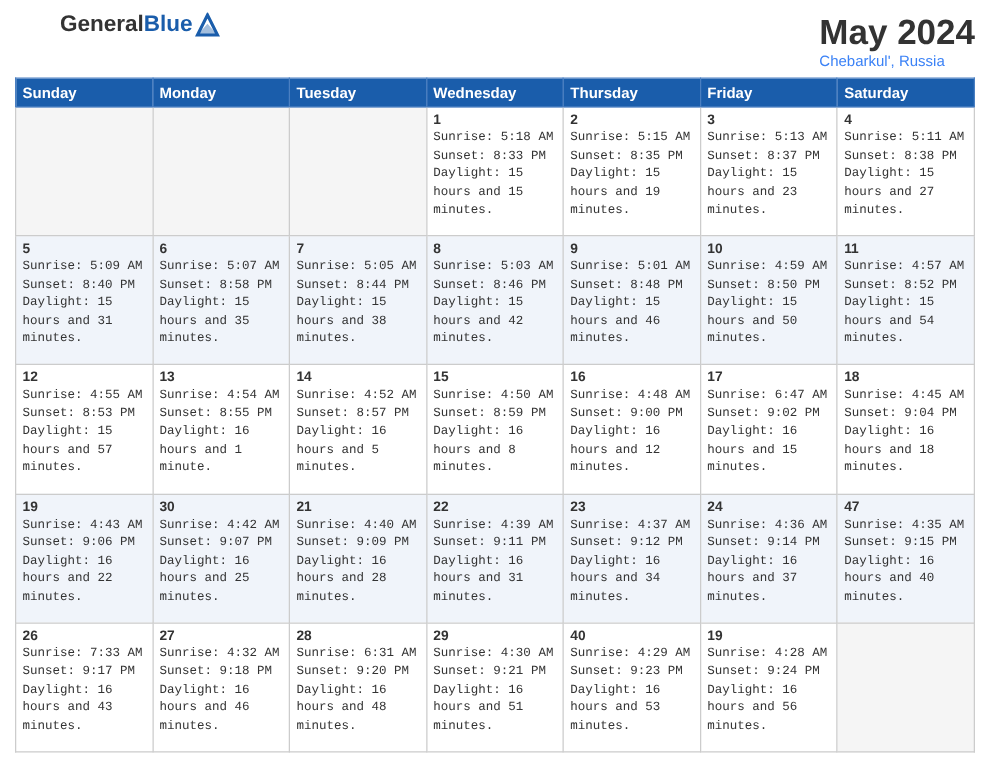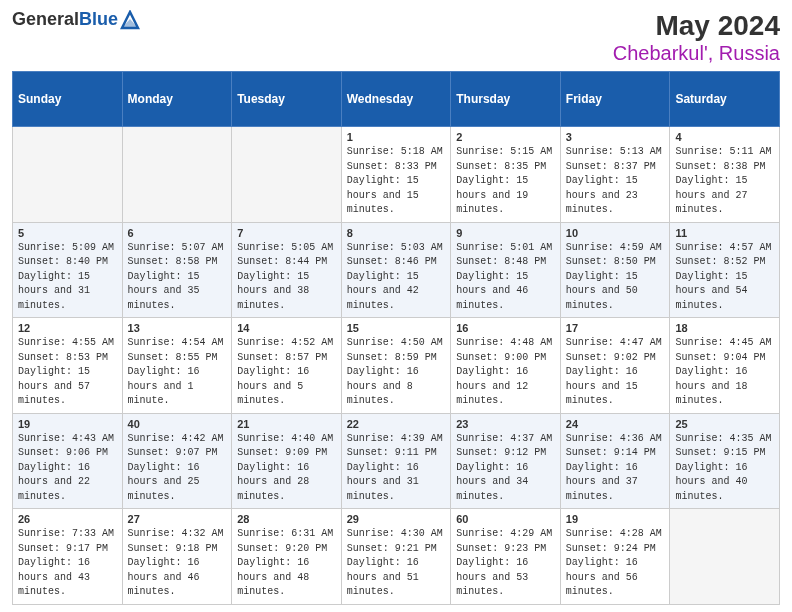--- a/index.html
+++ b/index.html
@@ -15,60 +15,61 @@
       height: 612px;
       padding: 10px 12px;
       display: flex;
       flex-direction: column;
     }
     .header {
       display: flex;
       justify-content: space-between;
       align-items: flex-start;
       margin-bottom: 6px;
+      margin-left: 36px;
     }
     .logo {
       display: flex;
       align-items: center;
     }
     .logo-text {
       display: flex;
       flex-direction: column;
       line-height: 1.1;
     }
     .logo-icon {
       width: 20px;
       height: 20px;
       margin-left: 2px;
     }
     .title-area {
-      text-align: right;
+      text-align: left;
     }
     .month-title {
       font-size: 28px;
       font-weight: bold;
       color: #333;
     }
     .location {
-      font-size: 20px;
-      color: #a21caf;
+      font-size: 12px;
+      color: #3b82f6;
     }
     .calendar-table {
       width: 100%;
       border-collapse: collapse;
       flex: 1;
       table-layout: fixed;
     }
     .calendar-table th {
       background-color: #1a5dab;
       color: #fff;
       font-size: 12px;
       font-weight: bold;
       text-align: left;
-      padding: 20px 5px;
+      padding: 4px 5px;
       border: 1px solid #4a7fc1;
     }
     .calendar-table td {
       border: 1px solid #ccc;
       vertical-align: top;
       padding: 4px 5px;
       font-size: 9.5px;
       color: #333;
       background: #fff;
       height: 82px;
@@ -246,21 +247,21 @@
           </td>
           <td>
             <span class="day-number">16</span>
             <div class="day-info">Sunrise: 4:48 AM
 Sunset: 9:00 PM
 Daylight: 16 hours
 and 12 minutes.</div>
           </td>
           <td>
             <span class="day-number">17</span>
-            <div class="day-info">Sunrise: 4:47 AM
+            <div class="day-info">Sunrise: 6:47 AM
 Sunset: 9:02 PM
 Daylight: 16 hours
 and 15 minutes.</div>
           </td>
           <td>
             <span class="day-number">18</span>
             <div class="day-info">Sunrise: 4:45 AM
 Sunset: 9:04 PM
 Daylight: 16 hours
 and 18 minutes.</div>
@@ -268,21 +269,21 @@
         </tr>
         <tr class="row-shade">
           <td>
             <span class="day-number">19</span>
             <div class="day-info">Sunrise: 4:43 AM
 Sunset: 9:06 PM
 Daylight: 16 hours
 and 22 minutes.</div>
           </td>
           <td>
-            <span class="day-number">40</span>
+            <span class="day-number">30</span>
             <div class="day-info">Sunrise: 4:42 AM
 Sunset: 9:07 PM
 Daylight: 16 hours
 and 25 minutes.</div>
           </td>
           <td>
             <span class="day-number">21</span>
             <div class="day-info">Sunrise: 4:40 AM
 Sunset: 9:09 PM
 Daylight: 16 hours
@@ -303,21 +304,21 @@
 and 34 minutes.</div>
           </td>
           <td>
             <span class="day-number">24</span>
             <div class="day-info">Sunrise: 4:36 AM
 Sunset: 9:14 PM
 Daylight: 16 hours
 and 37 minutes.</div>
           </td>
           <td>
-            <span class="day-number">25</span>
+            <span class="day-number">47</span>
             <div class="day-info">Sunrise: 4:35 AM
 Sunset: 9:15 PM
 Daylight: 16 hours
 and 40 minutes.</div>
           </td>
         </tr>
         <tr>
           <td>
             <span class="day-number">26</span>
             <div class="day-info">Sunrise: 7:33 AM
@@ -340,21 +341,21 @@
 and 48 minutes.</div>
           </td>
           <td>
             <span class="day-number">29</span>
             <div class="day-info">Sunrise: 4:30 AM
 Sunset: 9:21 PM
 Daylight: 16 hours
 and 51 minutes.</div>
           </td>
           <td>
-            <span class="day-number">60</span>
+            <span class="day-number">40</span>
             <div class="day-info">Sunrise: 4:29 AM
 Sunset: 9:23 PM
 Daylight: 16 hours
 and 53 minutes.</div>
           </td>
           <td>
             <span class="day-number">19</span>
             <div class="day-info">Sunrise: 4:28 AM
 Sunset: 9:24 PM
 Daylight: 16 hours

